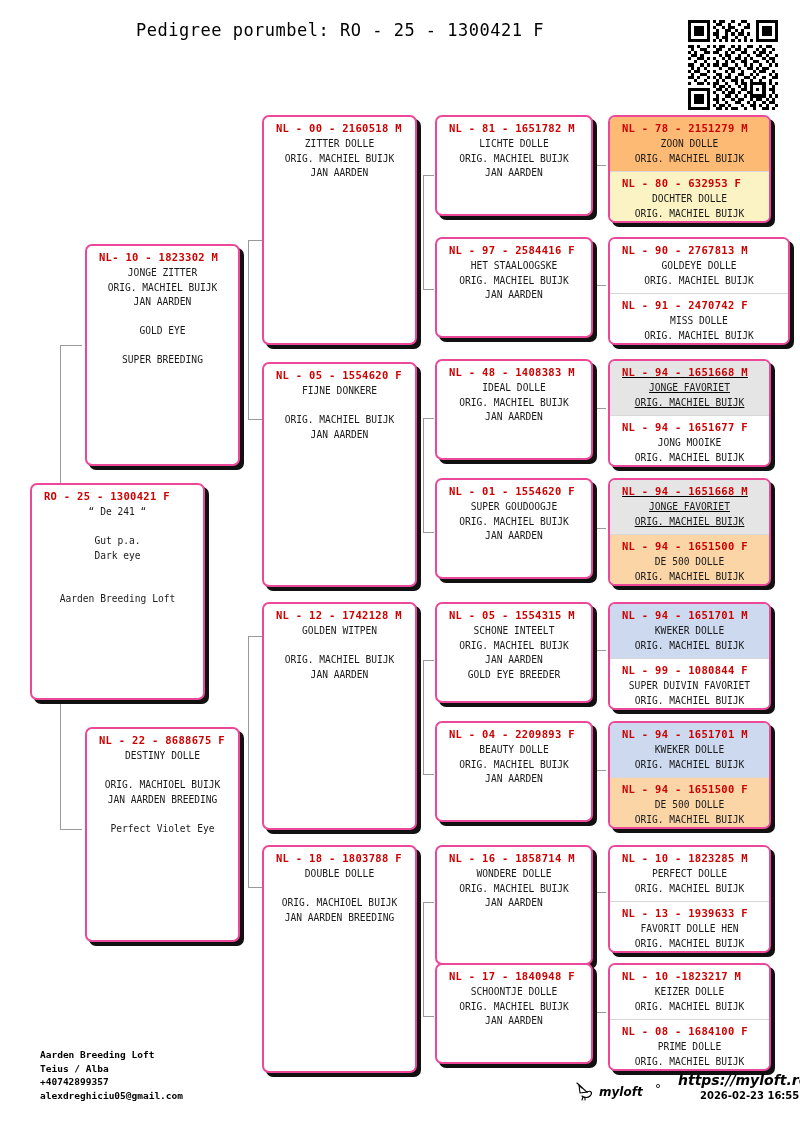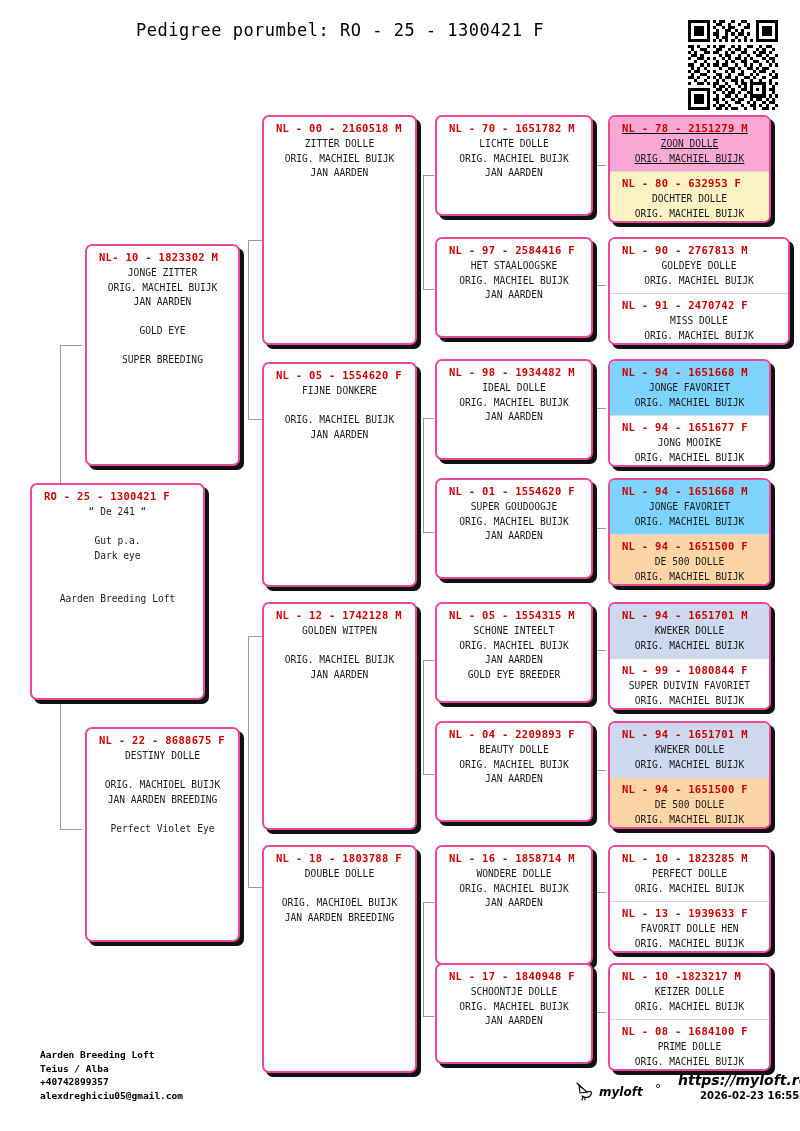--- a/index.html
+++ b/index.html
@@ -52,23 +52,23 @@
     margin-bottom:3px;
   }
   .lines{
     font-size:9.6px;
     color:#1a1a1a;
     line-height:14.5px;
     white-space:pre-line;
   }
 
   
-  .bg-green{background:#f9a8d4;text-decoration:underline;}
+  .bg-green{background:#fdba74;}
   .bg-yellow{background:#fbf3c4;}
-  .bg-pink{background:#7dd3fc;}
+  .bg-pink{background:#e5e5e5;text-decoration:underline;}
   .bg-orange{background:#fbd5a6;}
   .bg-blue{background:#ccd9ef;}
   .bg-white{background:#ffffff;}
 
   
   .conn{position:absolute;background:#9a9a9a;}
 
   
   .footer-left{
     position:absolute;left:40px;top:1048px;
@@ -455,37 +455,37 @@
       <div class="ring">NL - 18 - 1803788 F</div>
       <div class="lines">DOUBLE DOLLE
 
 ORIG. MACHIOEL BUIJK
 JAN AARDEN BREEDING</div>
     </div>
   </div>
 
   <div class="card" style="left:435px;top:115px;width:158px;height:101px;">
     <div class="cell">
-      <div class="ring">NL - 70 - 1651782 M</div>
+      <div class="ring">NL - 81 - 1651782 M</div>
       <div class="lines">LICHTE DOLLE
 ORIG. MACHIEL BUIJK
 JAN AARDEN</div>
     </div>
   </div>
   <div class="card" style="left:435px;top:237px;width:158px;height:101px;">
     <div class="cell">
       <div class="ring">NL - 97 - 2584416 F</div>
       <div class="lines">HET STAALOOGSKE
 ORIG. MACHIEL BUIJK
 JAN AARDEN</div>
     </div>
   </div>
   <div class="card" style="left:435px;top:359px;width:158px;height:101px;">
     <div class="cell">
-      <div class="ring">NL - 98 - 1934482 M</div>
+      <div class="ring">NL - 48 - 1408383 M</div>
       <div class="lines">IDEAL DOLLE
 ORIG. MACHIEL BUIJK
 JAN AARDEN</div>
     </div>
   </div>
   <div class="card" style="left:435px;top:478px;width:158px;height:101px;">
     <div class="cell">
       <div class="ring">NL - 01 - 1554620 F</div>
       <div class="lines">SUPER GOUDOOGJE
 ORIG. MACHIEL BUIJK

